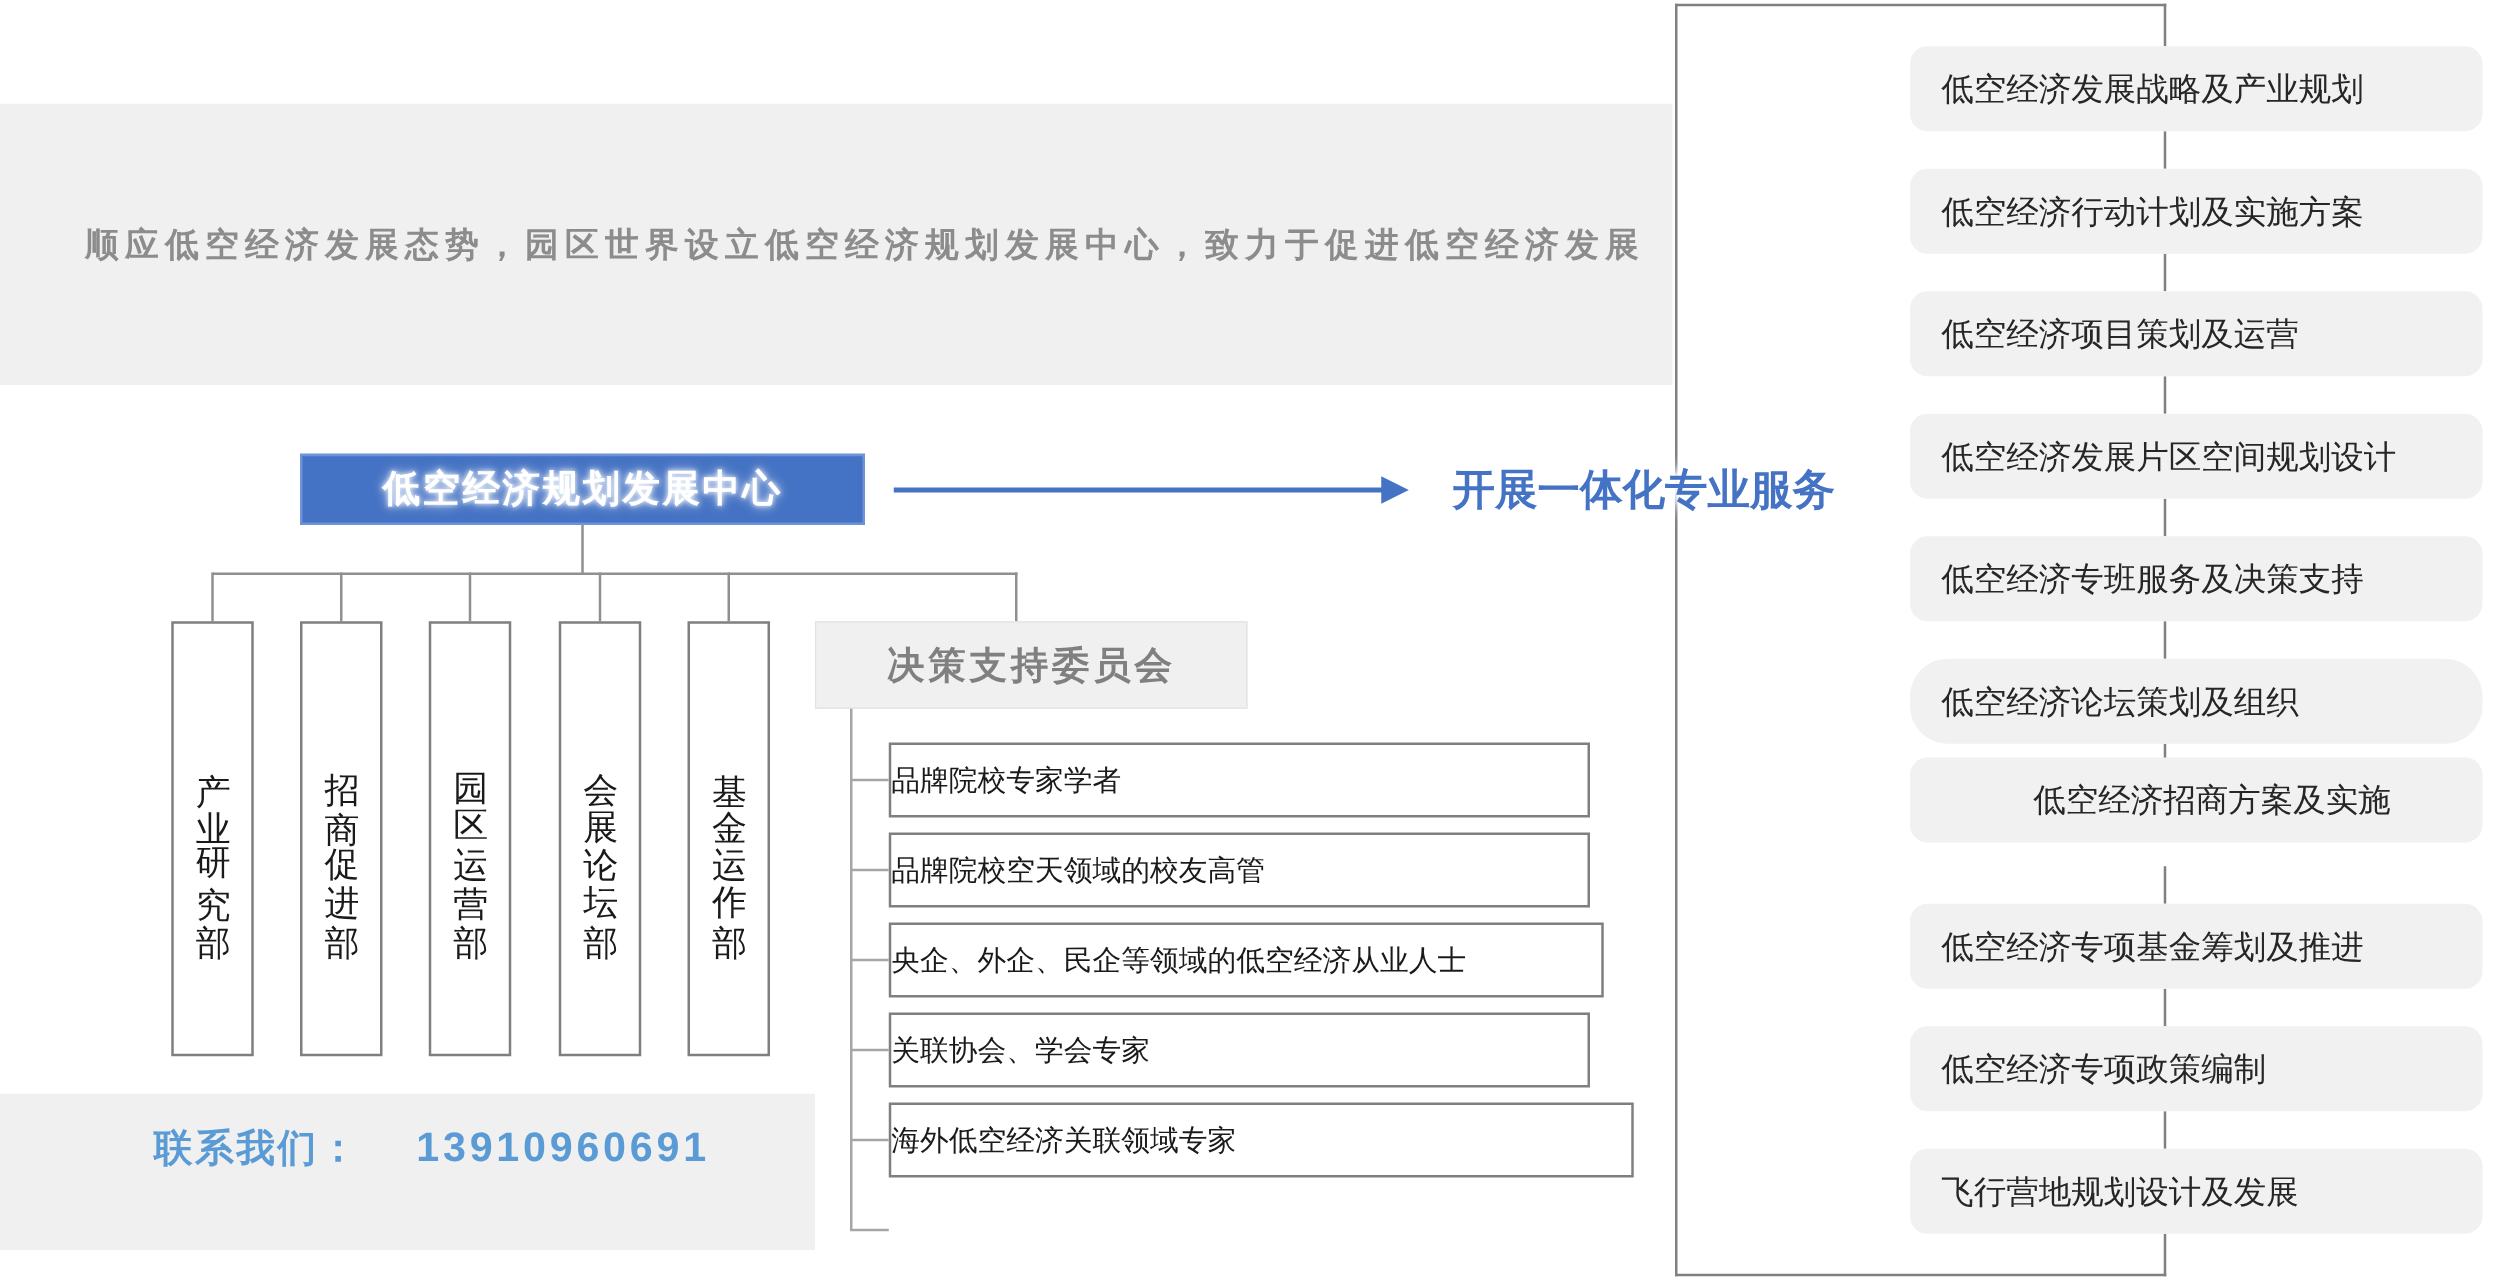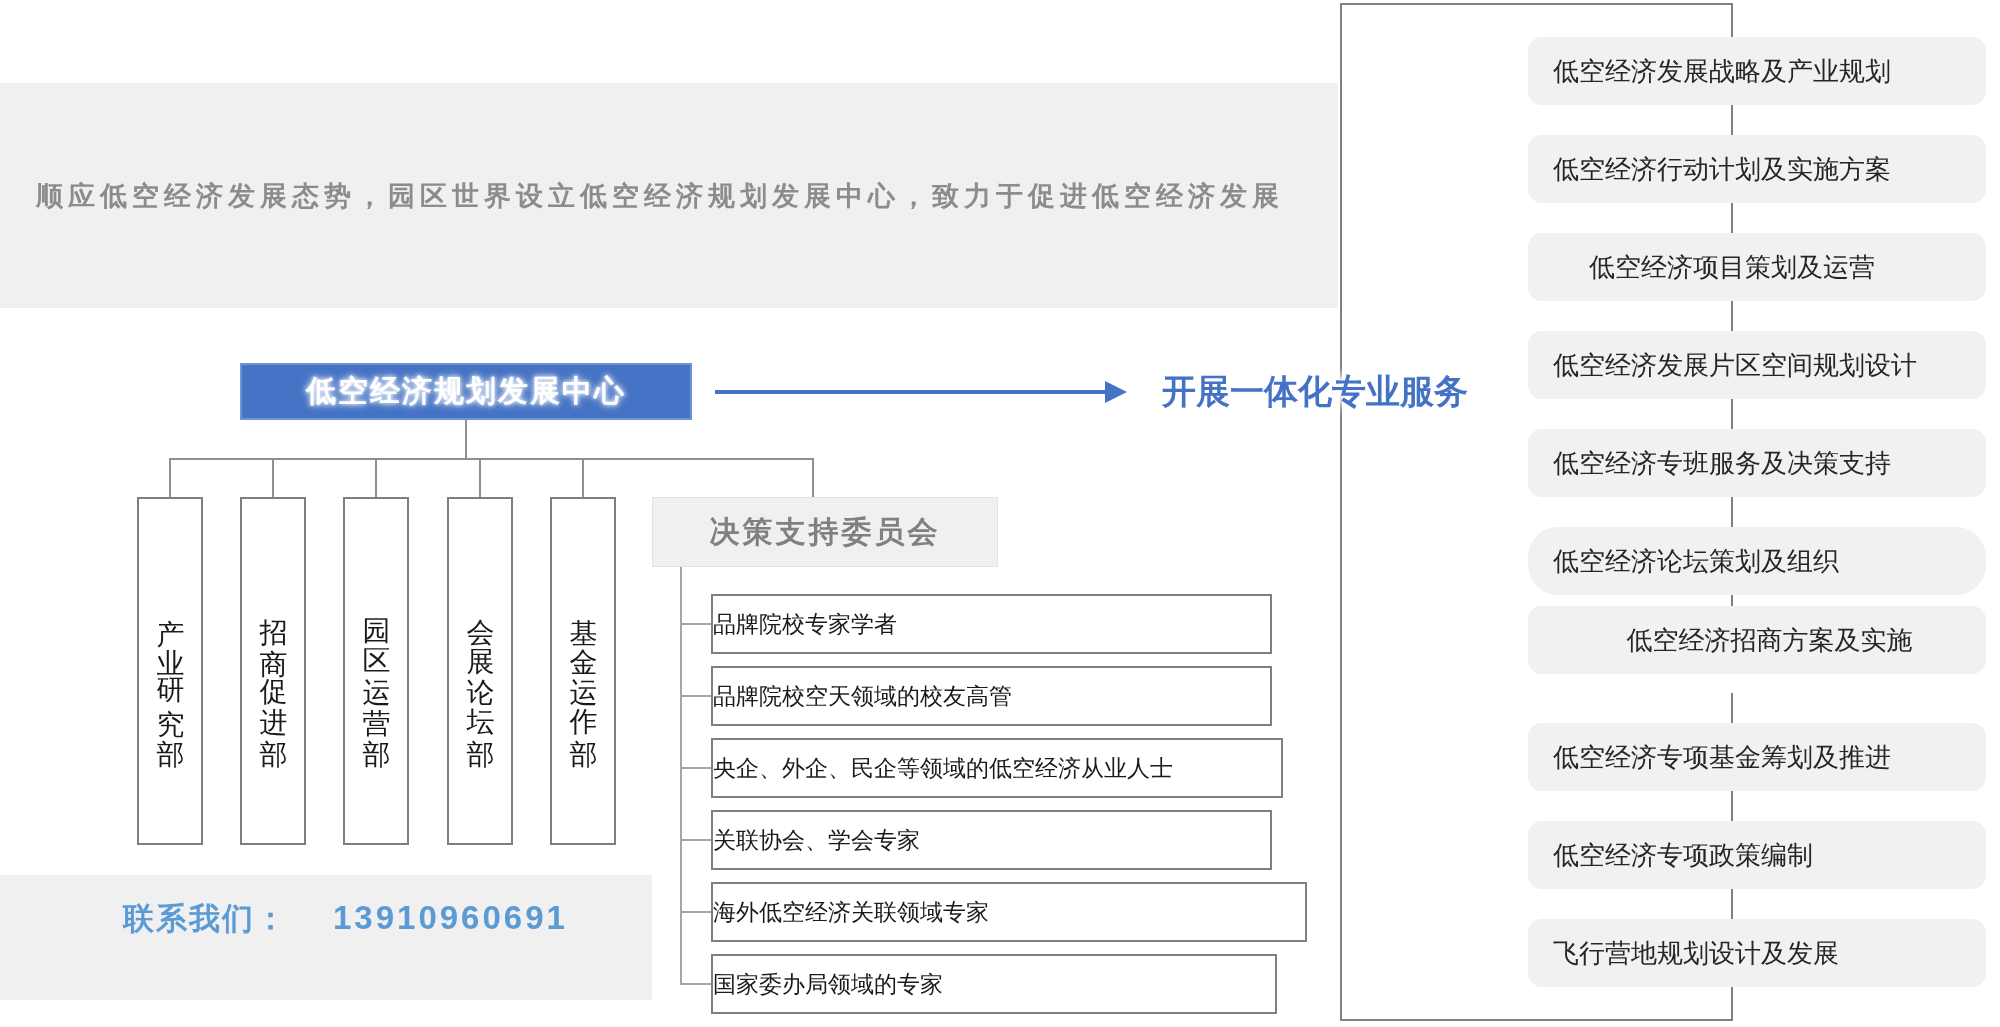--- a/index.html
+++ b/index.html
@@ -8,21 +8,21 @@
   #stage{
     position:relative; width:2000px; height:1027px; background:#ffffff;
     overflow:hidden;
   }
   
   .top-banner{
     position:absolute; left:0; top:83px; width:1338px; height:225px;
     background:#F0F0F0; display:flex; align-items:center;
   }
   .top-banner-text{
-    padding-left:36px; font-size:27px; font-weight:bold; color:#8C8C8C;
+    padding-left:68px; font-size:27px; font-weight:bold; color:#8C8C8C;
     letter-spacing:5px; white-space:nowrap;
   }
   
   .title-box{
     position:absolute; left:240px; top:363px; width:452px; height:57px;
     background:#4472C4; border:2px solid #6E93D6;
     display:flex; align-items:center; justify-content:center;
   }
   .title-box span{
     color:#ffffff; font-size:30px; font-weight:bold; letter-spacing:2px;
@@ -158,23 +158,20 @@
     <span>品牌院校空天领域的校友高管</span>
   </div>
   <div class="member-box" style="top:738px; width:572px;">
     <span>央企、外企、民企等领域的低空经济从业人士</span>
   </div>
   <div class="member-box" style="top:810px; width:561px;">
     <span>关联协会、学会专家</span>
   </div>
   <div class="member-box" style="top:882px; width:596px;">
     <span>海外低空经济关联领域专家</span>
-  </div>
-  <div class="member-box" style="top:954px; width:566px;">
-    <span>国家委办局领域的专家</span>
   </div>
 
   <div class="contact-banner">
     <div class="contact-row">
       <span class="contact-label">联系我们：</span>
       <span class="contact-phone">13910960691</span>
     </div>
   </div>
 
   <div class="fline" style="left:1340px; top:3px; width:2px; height:1018px;"></div>
@@ -192,21 +189,21 @@
   <div class="fline" style="left:1731px; top:693px; width:2px; height:30px;"></div>
   <div class="fline" style="left:1731px; top:791px; width:2px; height:30px;"></div>
   <div class="fline" style="left:1731px; top:889px; width:2px; height:30px;"></div>
 
   <div class="service-box" style="top:37px;">
     <span>低空经济发展战略及产业规划</span>
   </div>
   <div class="service-box" style="top:135px;">
     <span>低空经济行动计划及实施方案</span>
   </div>
-  <div class="service-box" style="top:233px;padding-left:36px;">
+  <div class="service-box" style="top:233px;">
     <span>低空经济项目策划及运营</span>
   </div>
   <div class="service-box" style="top:331px;">
     <span>低空经济发展片区空间规划设计</span>
   </div>
   <div class="service-box" style="top:429px;">
     <span>低空经济专班服务及决策支持</span>
   </div>
   <div class="service-box" style="top:527px;border-radius:30px;">
     <span>低空经济论坛策划及组织</span>

